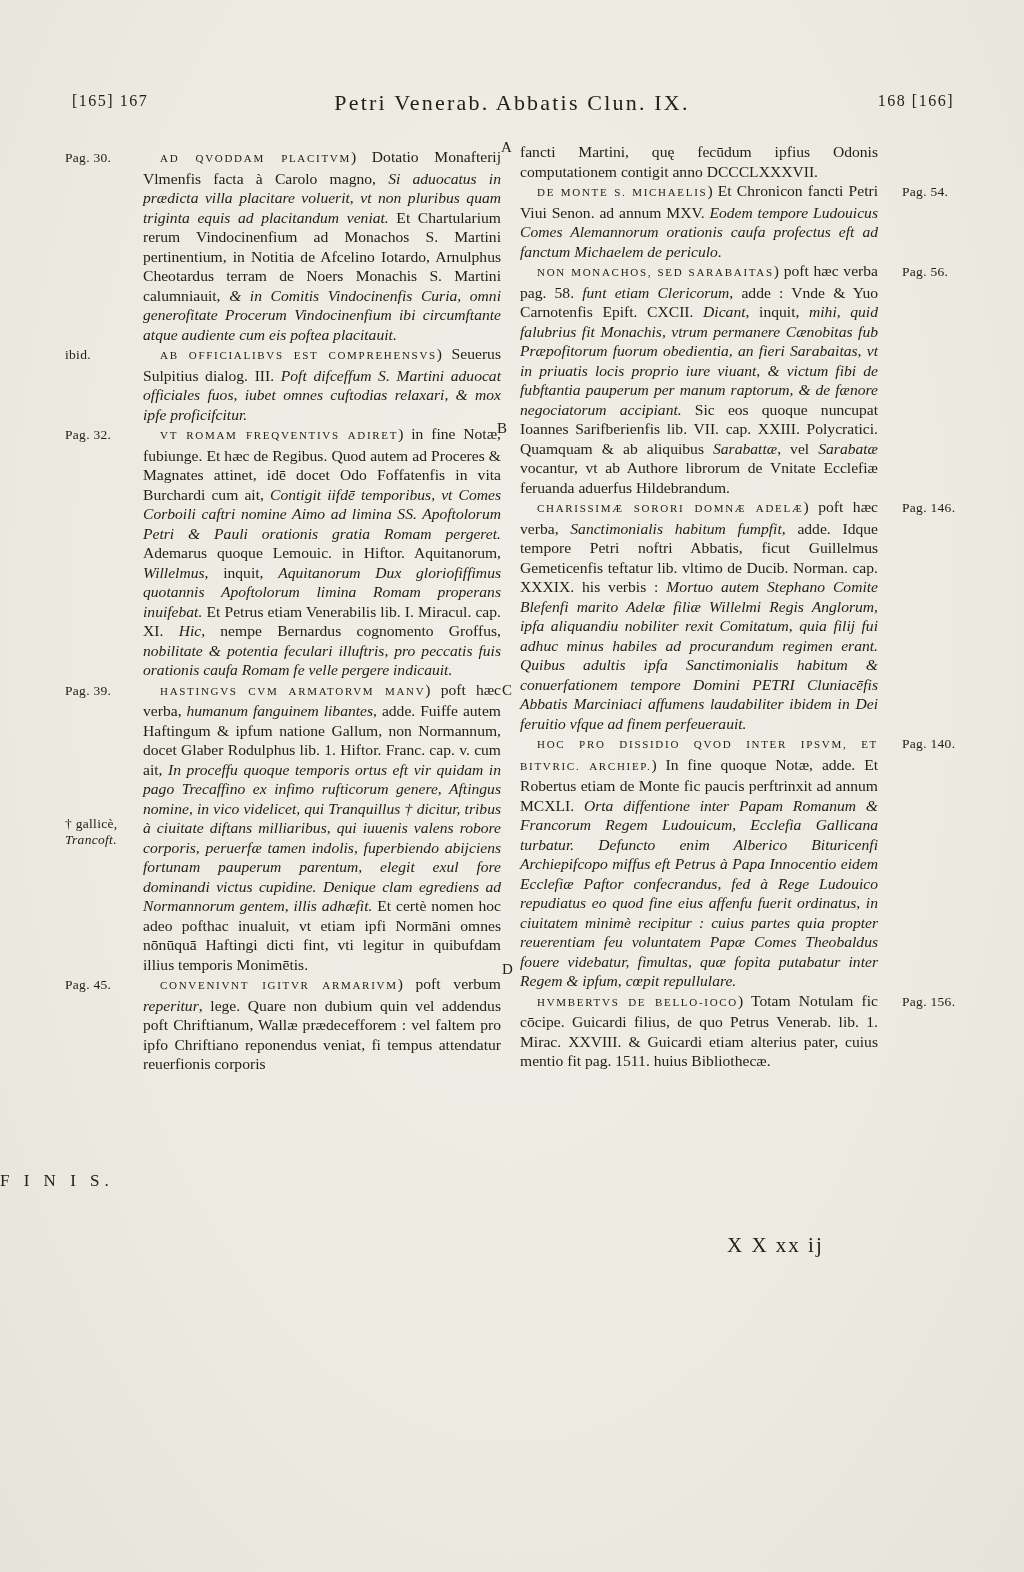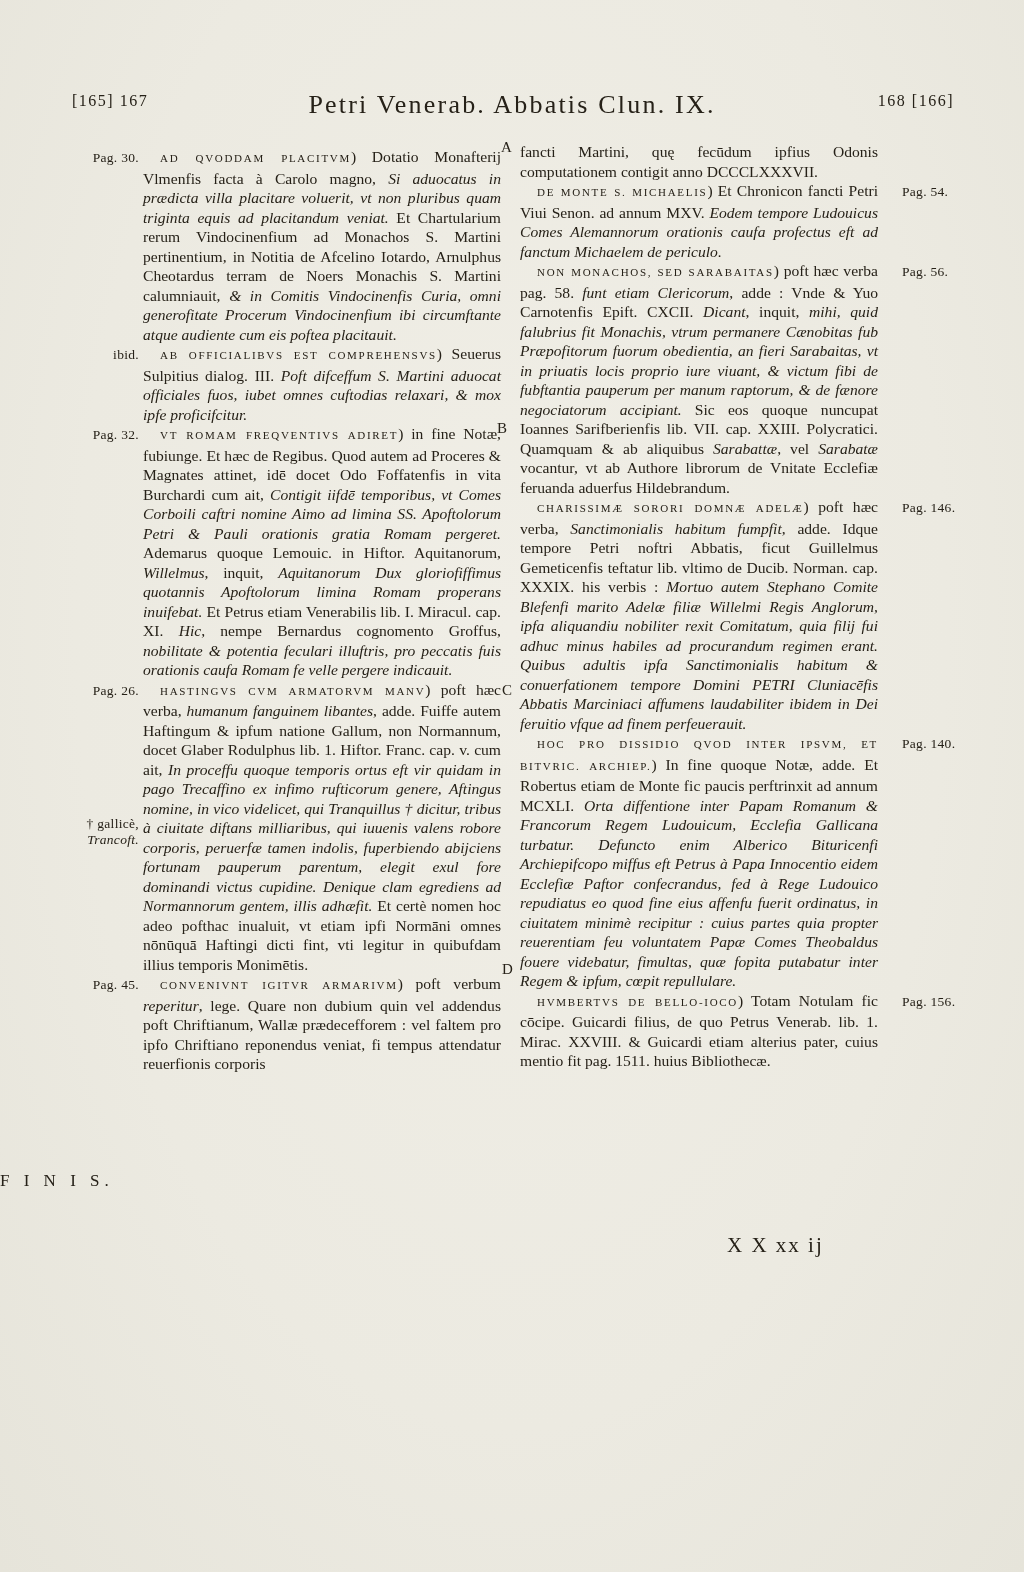--- a/index.html
+++ b/index.html
@@ -10,41 +10,41 @@
     color:#262118;
     font-family:"Liberation Serif", serif;
     overflow:hidden;
   }
   
   .folio { position:absolute; top:92px; font-size:16px; letter-spacing:1.5px; white-space:nowrap; }
   .folio-left  { left:72px; }
   .folio-right { right:70px; }
   .running-title {
     position:absolute; top:90px; left:0; width:100%;
-    text-align:center; font-size:26px; letter-spacing:2.2px; white-space:nowrap;
+    text-align:center; font-size:22px; letter-spacing:2.2px; white-space:nowrap;
   }
   
   .col {
     position:absolute; width:358px;
     font-size:15.6px; line-height:19.5px;
     text-align:justify; hyphens:none;
   }
   .col-left  { left:143px; top:147px; }
   .col-right { left:520px; top:142px; }
   .para { position:relative; margin:0; text-indent:17px; }
   .para.no-indent { text-indent:0; }
   .seg-sc { font-size:11px; letter-spacing:1.7px; }
   .seg-i  { font-style:italic; }
   
   .margin-note {
     position:absolute; top:3px;
     font-size:13.5px; line-height:16.5px; letter-spacing:0.3px;
     text-indent:0; text-align:left; white-space:nowrap;
   }
-  .note-left  { left:-78px; width:74px;text-align:right; }
+  .note-left  { left:-78px; width:74px; }
   .note-right { left:362px; width:86px;margin-left:20px; }
   .note-mid   { top:136px; }
   .margin-note .it { font-style:italic; }
   
   .gutter-letter { position:absolute; font-size:15px; }
   .gutter-letter:nth-child(1) { left:501px; top:139px; }
   .gutter-letter:nth-child(2) { left:497px; top:420px; }
   .gutter-letter:nth-child(3) { left:502px; top:682px; }
   .gutter-letter:nth-child(4) { left:502px; top:961px; }
   
@@ -69,21 +69,21 @@
       <div class="para"><div class="margin-note note-left">
           <div>Pag. 30.</div>
         </div><span class="seg-sc">AD QVODDAM PLACITVM</span><span class="seg-r">) Dotatio Monafterij Vlmenfis facta à Carolo magno, </span><span class="seg-i">Si aduocatus in prædicta villa placitare voluerit, vt non pluribus quam triginta equis ad placitandum veniat.</span><span class="seg-r"> Et Chartularium rerum Vindocinenfium ad Monachos S. Martini pertinentium, in Notitia de Afcelino Iotardo, Arnulphus Cheotardus terram de Noers Monachis S. Martini calumniauit, </span><span class="seg-i">&amp; in Comitis Vindocinenfis Curia, omni generofitate Procerum Vindocinenfium ibi circumftante atque audiente cum eis poftea placitauit.</span></div>
       <div class="para"><div class="margin-note note-left">
           <div>ibid.</div>
         </div><span class="seg-sc">AB OFFICIALIBVS EST COMPREHENSVS</span><span class="seg-r">) Seuerus Sulpitius dialog. III. </span><span class="seg-i">Poft difceffum S. Martini aduocat officiales fuos, iubet omnes cuftodias relaxari, &amp; mox ipfe proficifcitur.</span></div>
       <div class="para"><div class="margin-note note-left">
           <div>Pag. 32.</div>
         </div><span class="seg-sc">VT ROMAM FREQVENTIVS ADIRET</span><span class="seg-r">) in fine Notæ, fubiunge. Et hæc de Regibus. Quod autem ad Proceres &amp; Magnates attinet, idē docet Odo Foffatenfis in vita Burchardi cum ait, </span><span class="seg-i">Contigit iifdē temporibus, vt Comes Corboili caftri nomine Aimo ad limina SS. Apoftolorum Petri &amp; Pauli orationis gratia Romam pergeret.</span><span class="seg-r"> Ademarus quoque Lemouic. in Hiftor. Aquitanorum, </span><span class="seg-i">Willelmus</span><span class="seg-r">, inquit, </span><span class="seg-i">Aquitanorum Dux gloriofiffimus quotannis Apoftolorum limina Romam properans inuifebat.</span><span class="seg-r"> Et Petrus etiam Venerabilis lib. I. Miracul. cap. XI. </span><span class="seg-i">Hic</span><span class="seg-r">, nempe Bernardus cognomento Groffus, </span><span class="seg-i">nobilitate &amp; potentia feculari illuftris, pro peccatis fuis orationis caufa Romam fe velle pergere indicauit.</span></div>
       <div class="para"><div class="margin-note note-left">
-          <div>Pag. 26.</div>
+          <div>Pag. 39.</div>
         </div><div class="margin-note note-left note-mid">
           <div>† gallicè,</div>
           <div class="it">Trancoft.</div>
         </div><span class="seg-sc">HASTINGVS CVM ARMATORVM MANV</span><span class="seg-r">) poft hæc verba, </span><span class="seg-i">humanum fanguinem libantes</span><span class="seg-r">, adde. Fuiffe autem Haftingum &amp; ipfum natione Gallum, non Normannum, docet Glaber Rodulphus lib. 1. Hiftor. Franc. cap. v. cum ait, </span><span class="seg-i">In proceffu quoque temporis ortus eft vir quidam in pago Trecaffino ex infimo rufticorum genere, Aftingus nomine, in vico videlicet, qui Tranquillus † dicitur, tribus à ciuitate diftans milliaribus, qui iuuenis valens robore corporis, peruerfæ tamen indolis, fuperbiendo abijciens fortunam pauperum parentum, elegit exul fore dominandi victus cupidine. Denique clam egrediens ad Normannorum gentem, illis adhæfit.</span><span class="seg-r"> Et certè nomen hoc adeo pofthac inualuit, vt etiam ipfi Normāni omnes nōnūquā Haftingi dicti fint, vti legitur in quibufdam illius temporis Monimētis.</span></div>
       <div class="para"><div class="margin-note note-left">
           <div>Pag. 45.</div>
         </div><span class="seg-sc">CONVENIVNT IGITVR ARMARIVM</span><span class="seg-r">) poft verbum </span><span class="seg-i">reperitur</span><span class="seg-r">, lege. Quare non dubium quin vel addendus poft Chriftianum, Wallæ prædecefforem : vel faltem pro ipfo Chriftiano reponendus veniat, fi tempus attendatur reuerfionis corporis</span></div>
     </div>
   <div class="col col-right">
       <div class="para no-indent"><span class="seg-r">fancti Martini, quę fecūdum ipfius Odonis computationem contigit anno DCCCLXXXVII.</span></div>

